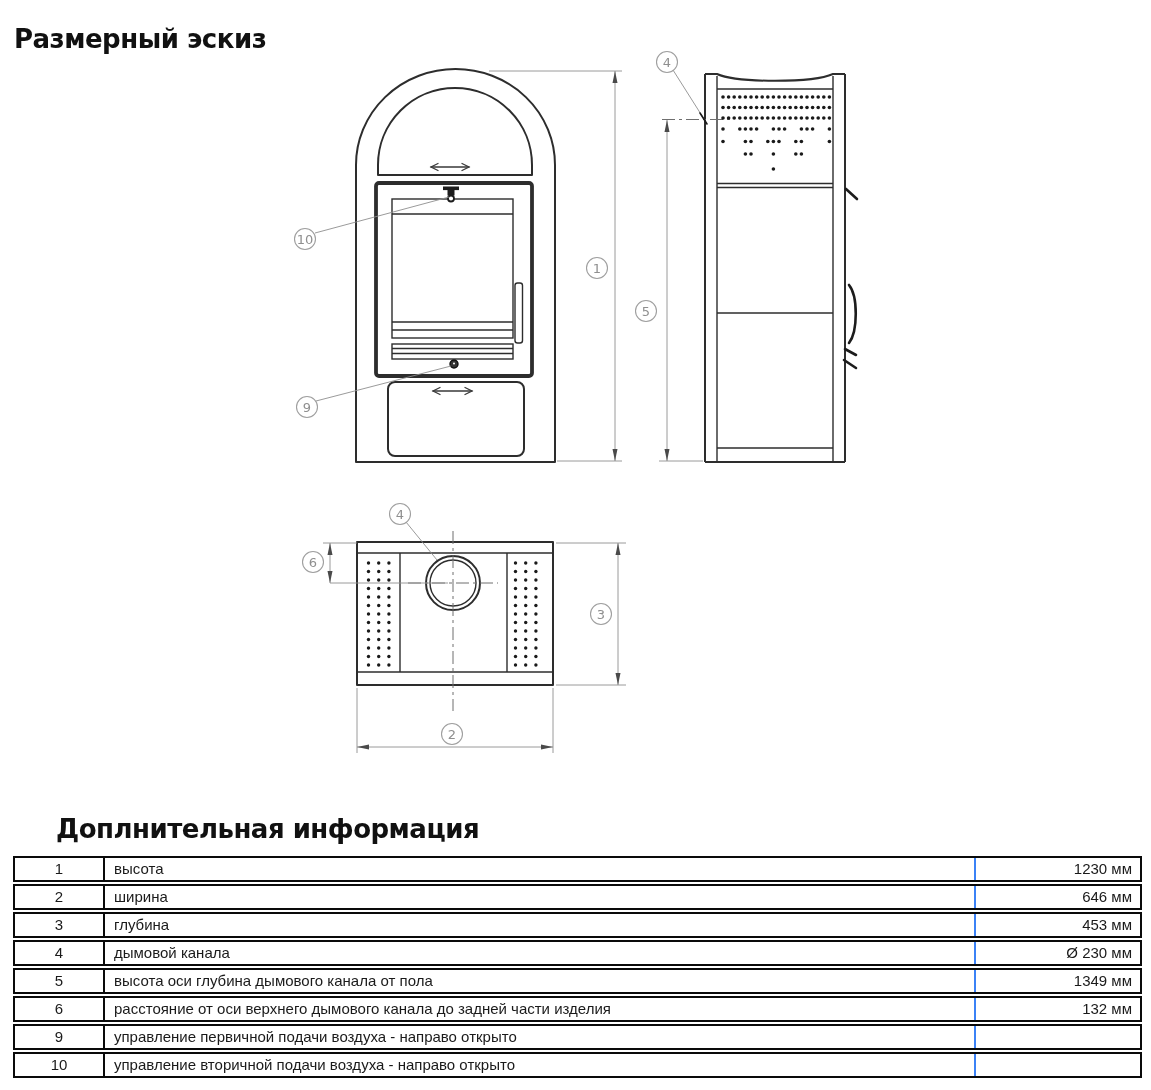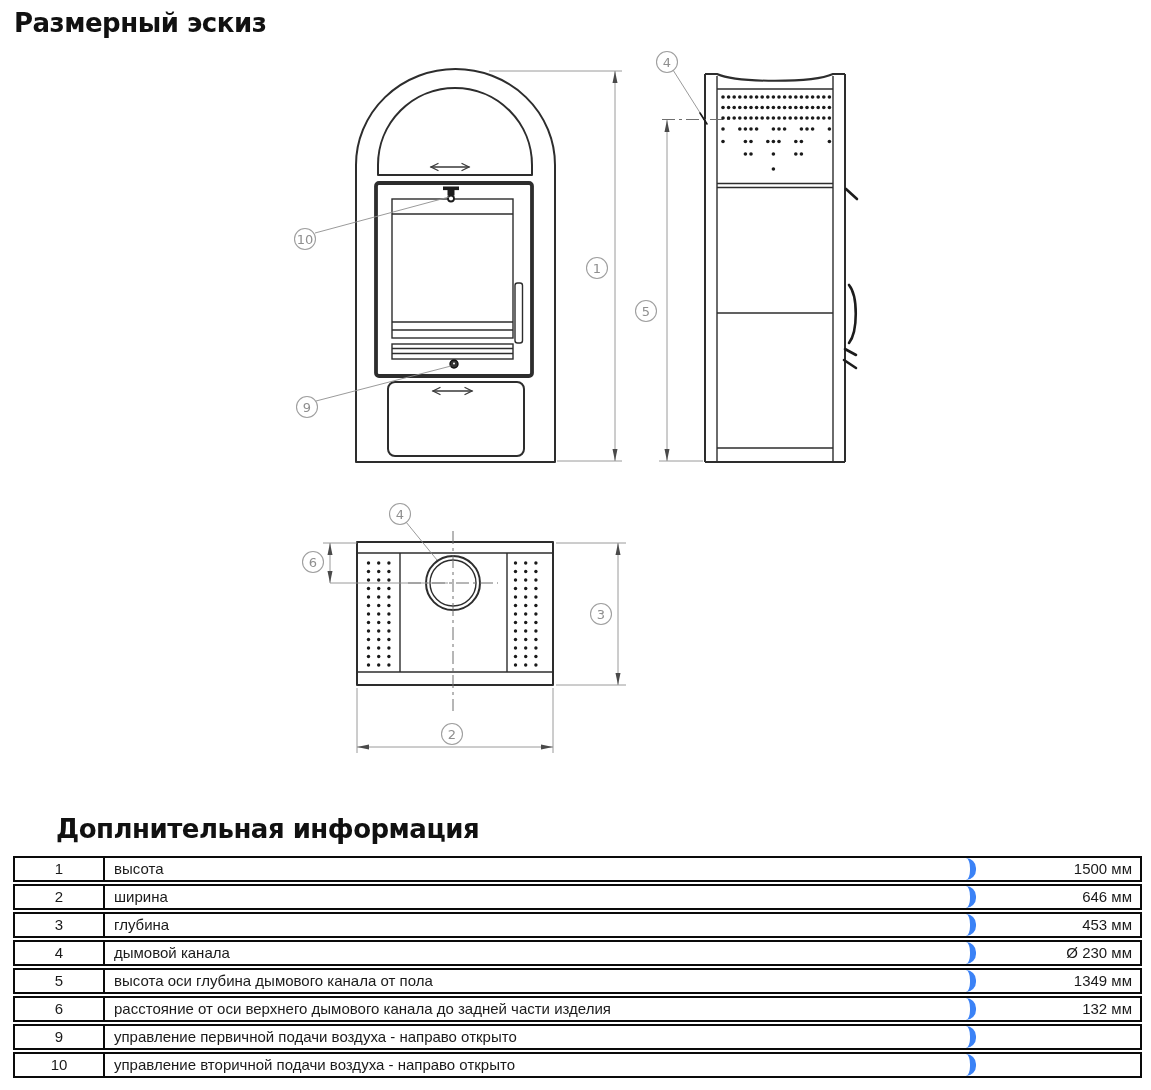--- a/index.html
+++ b/index.html
@@ -1,41 +1,41 @@
 <!DOCTYPE html>
 <html><head>
 <meta charset="utf-8">
 <style>
   html,body{margin:0;padding:0;background:#ffffff;}
   .page{position:relative;width:1151px;height:1090px;background:#fff;overflow:hidden;
         font-family:"Liberation Sans",sans-serif;color:#1a1a1a;}
   h1,h2{position:absolute;margin:0;font-family:"DejaVu Sans",sans-serif;
         font-weight:bold;color:#111;letter-spacing:-0.5px;}
-  h1{top:8px;left:14px;font-size:26px;}
+  h1{top:24px;left:14px;font-size:26px;}
   h2{top:814px;left:14px;font-size:26px;margin-left:42px;}
   svg.drawing{position:absolute;top:0;left:0;}
   
   .ln   {stroke:#2d2d2d;stroke-width:2;fill:none;stroke-linejoin:round;}
   .ln-th{stroke:#2d2d2d;stroke-width:3.8;fill:none;stroke-linejoin:round;}
   .ln-t {stroke:#2d2d2d;stroke-width:1.4;fill:none;}
   .dim  {stroke:#8f8f8f;stroke-width:0.9;fill:none;}
   .dash {stroke:#6f6f6f;stroke-width:1;fill:none;stroke-dasharray:13 4 3 4;}
   .arr  {fill:#4a4a4a;stroke:none;}
   .bal  {stroke:#9f9f9f;stroke-width:1.1;fill:#ffffff;}
   .balt {fill:#8f8f8f;font-family:"DejaVu Sans",sans-serif;font-size:13px;}
   .knob {fill:#1c1c1c;stroke:none;}
   .dot  {fill:#1a1a1a;stroke:none;}
   .aarr {stroke:#3a3a3a;stroke-width:1.3;fill:none;stroke-linecap:round;}
   .hdl  {stroke:#1c1c1c;stroke-width:2.6;fill:none;stroke-linecap:round;}
   
   .tbl{position:absolute;top:856px;left:13px;width:1129px;}
   .trow{display:flex;box-sizing:border-box;border:2px solid #0a0a0a;height:26px;
         margin-bottom:2px;background:#fff;font-size:15px;line-height:22px;}
   .cnum{width:88px;border-right:2px solid #0a0a0a;text-align:center;flex:none;}
-  .cdesc{flex:1;padding-left:9px;border-right:6px solid #3b82f6;overflow:hidden;white-space:nowrap;border-radius:10px;}
+  .cdesc{flex:1;padding-left:9px;border-right:2px solid #3b82f6;overflow:hidden;white-space:nowrap;}
   .cval{width:156px;text-align:right;padding-right:8px;flex:none;}
 </style>
 </head>
 <body>
 
 <div class="page">
 
   <h1>Размерный эскиз</h1>
 
   <svg id="drawing" class="drawing" width="1151" height="810" viewBox="0 0 1151 810">
@@ -360,21 +360,21 @@
         <circle cx="535.9" cy="665" r="1.7" class="dot"></circle>
       </g>
   </svg>
 
   <h2>Доплнительная информация</h2>
 
   <div class="tbl" id="info-table">
       <div class="trow">
         <div class="cnum">1</div>
         <div class="cdesc">высота</div>
-        <div class="cval">1500 мм</div>
+        <div class="cval">1230 мм</div>
       </div>
       <div class="trow">
         <div class="cnum">2</div>
         <div class="cdesc">ширина</div>
         <div class="cval">646 мм</div>
       </div>
       <div class="trow">
         <div class="cnum">3</div>
         <div class="cdesc">глубина</div>
         <div class="cval">453 мм</div>

